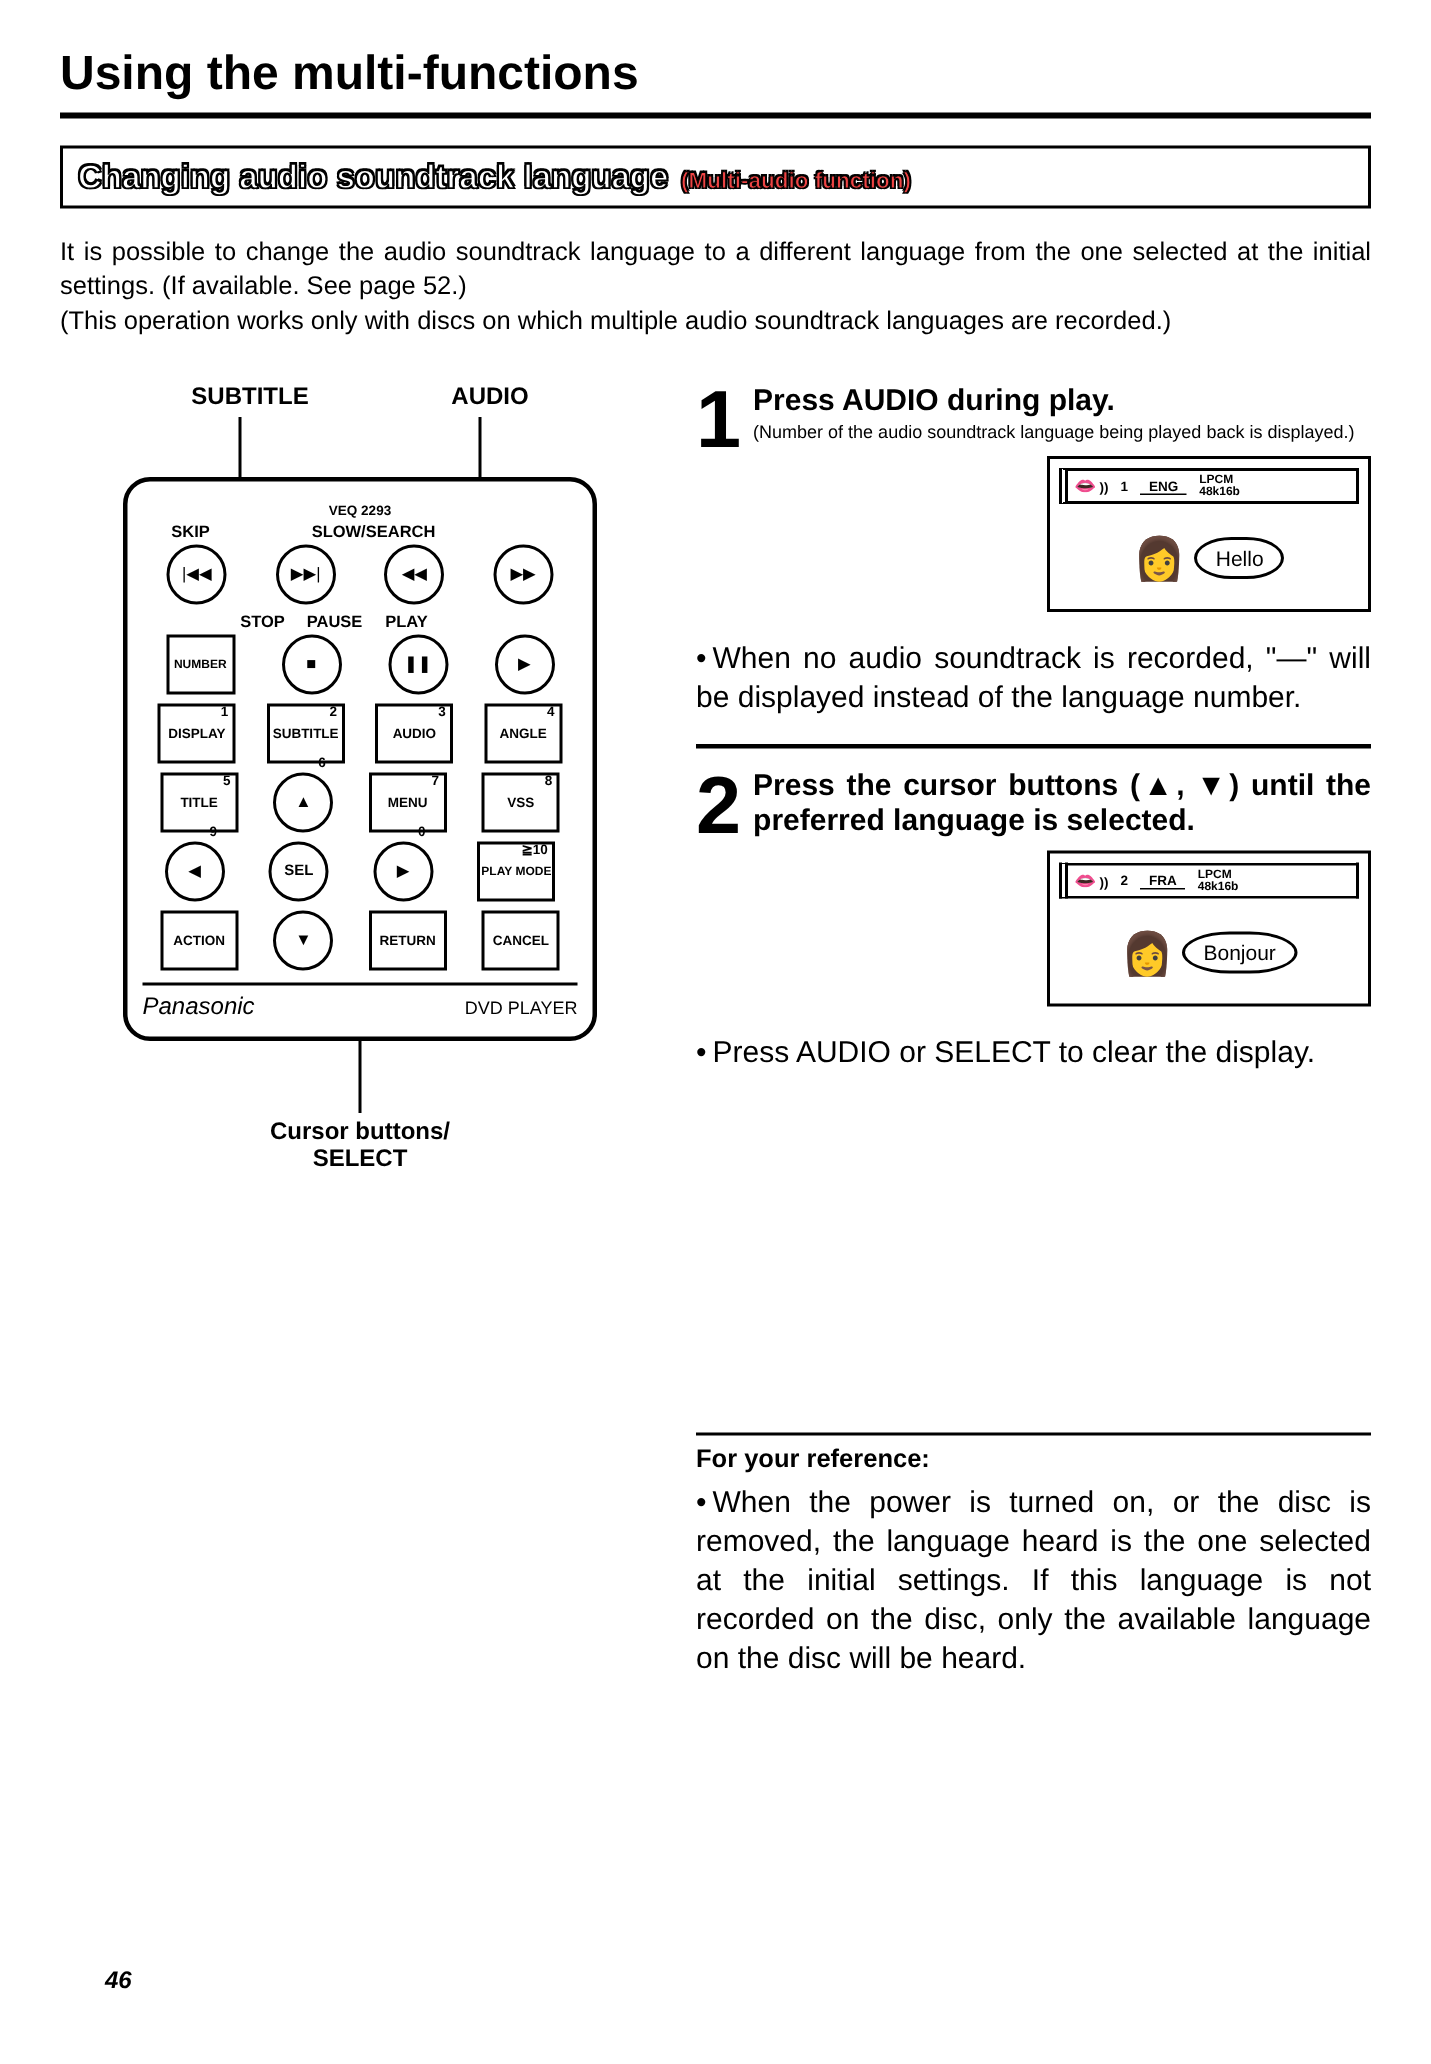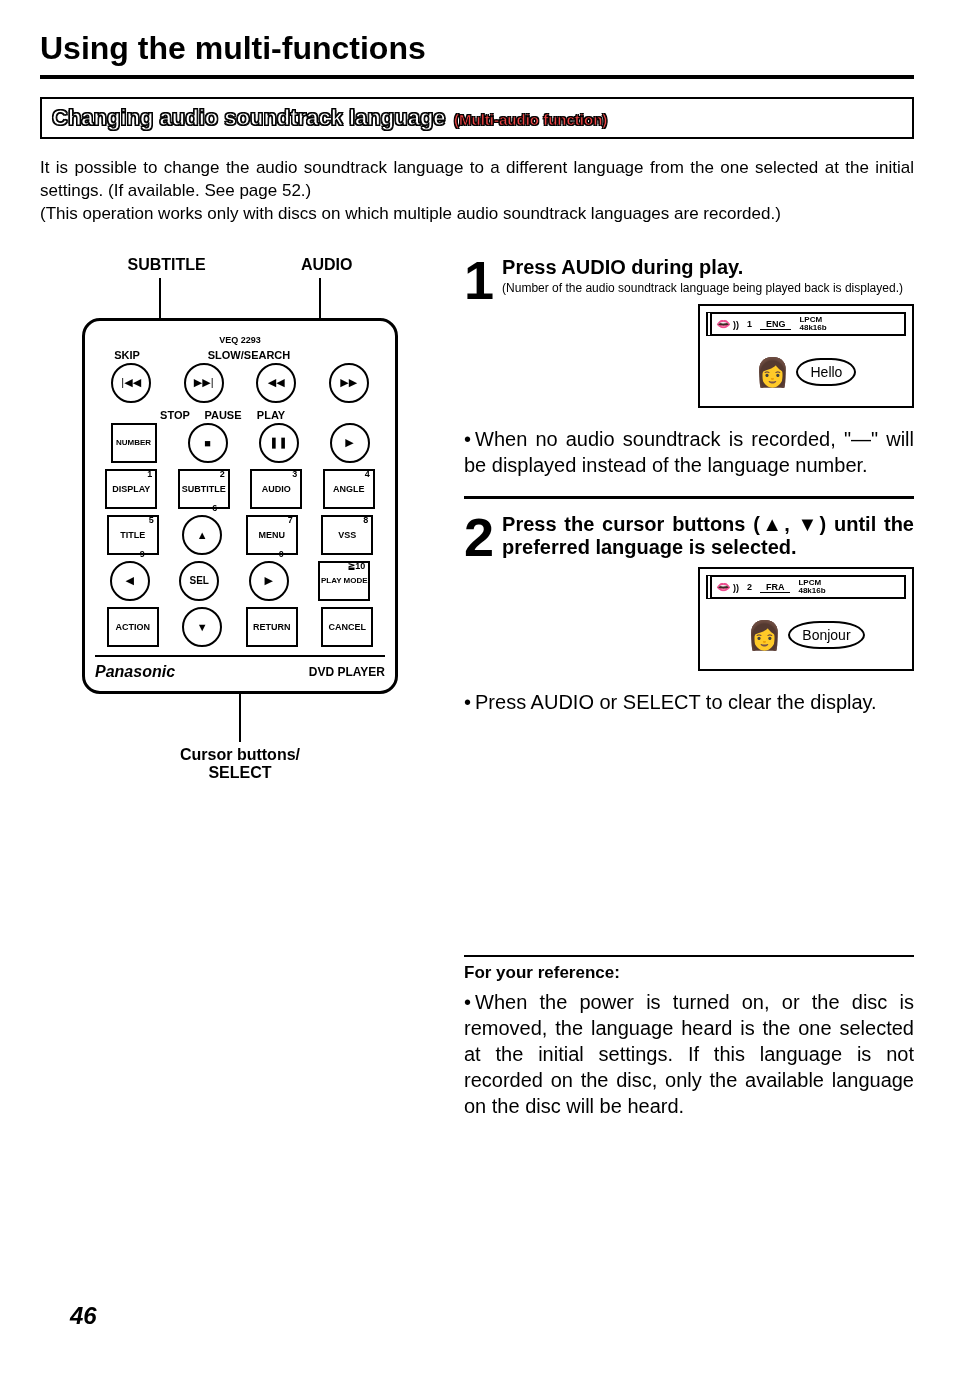--- a/index.html
+++ b/index.html
@@ -128,21 +128,21 @@
   }
   .row-head span { width: 48px; text-align: center; }
   .remote-brand {
     border-top: 2px solid #000;
     margin-top: 8px;
     padding-top: 6px;
     display: flex;
     justify-content: space-between;
     align-items: center;
     font-size: 12px;
-    font-weight: bold;
+    font-weight: normal;
   }
   .brand-name { font-size: 16px; font-style: italic; }
   .bottom-pointer {
     width: 2px; height: 48px; background:#000; margin: 0 auto;
   }
   .bottom-label {
     text-align: center;
     font-weight: bold;
     font-size: 16px;
     margin-top: 4px;
@@ -219,21 +219,21 @@
     margin: 6px 0 14px 0;
   }
   .ref-title {
     font-weight: bold;
     font-size: 17px;
     border-top: 2px solid #000;
     padding-top: 6px;
     margin-top: 240px;
   }
   .page-num {
-    font-size: 24px;
+    font-size: 16px;
     font-weight: bold;
     font-style: italic;
     position: absolute;
     left: 30px;
     bottom: 20px;
   }
   .page-wrap { position: relative; min-height: 1320px;}
 </style>
 </head>
 <body>

